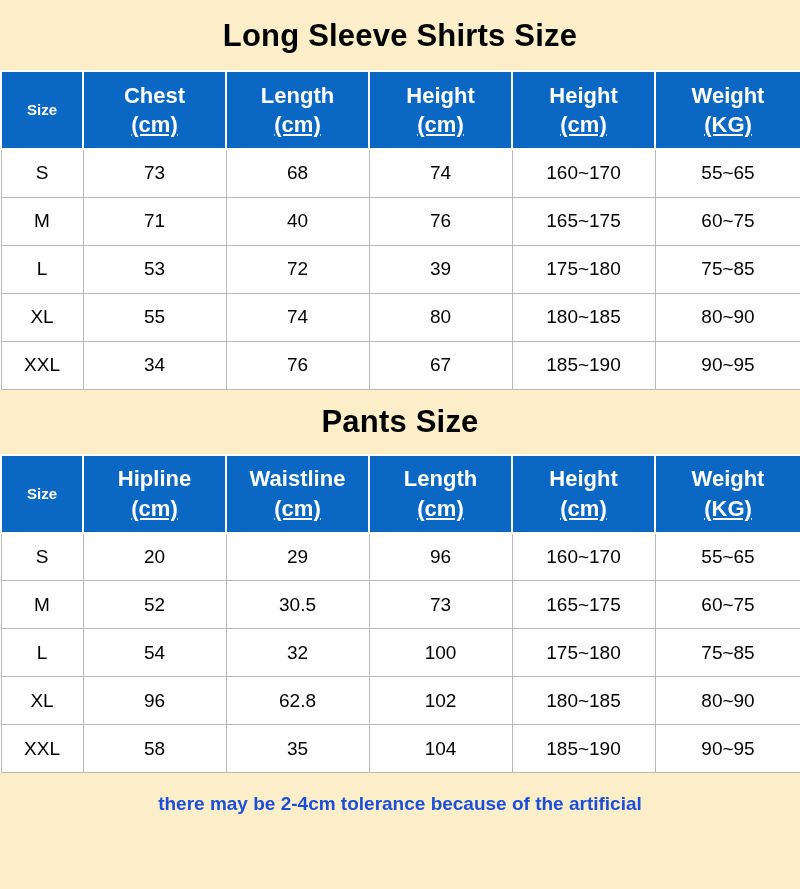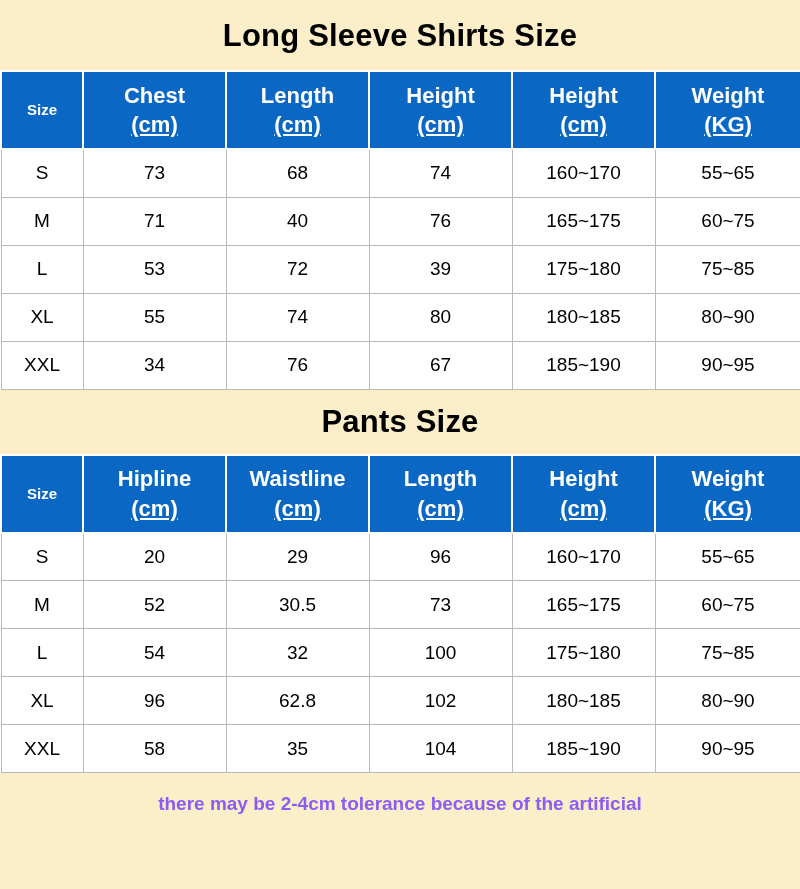--- a/index.html
+++ b/index.html
@@ -75,21 +75,21 @@
     box-sizing: border-box;
   }
   col.c0 { width: 82px; }
   col.c1 { width: 143px; }
   col.c2 { width: 143px; }
   col.c3 { width: 143px; }
   col.c4 { width: 143px; }
   col.c5 { width: 146px; }
   .footnote {
     text-align: center;
-    color: #8b5cf6;
+    color: #1d4ed8;
     font-size: 19px;
     font-weight: bold;
     padding-top: 20px;
     background: #fbeec8;
     flex: 1;
   }
 </style>
 </head>
 <body>
 

